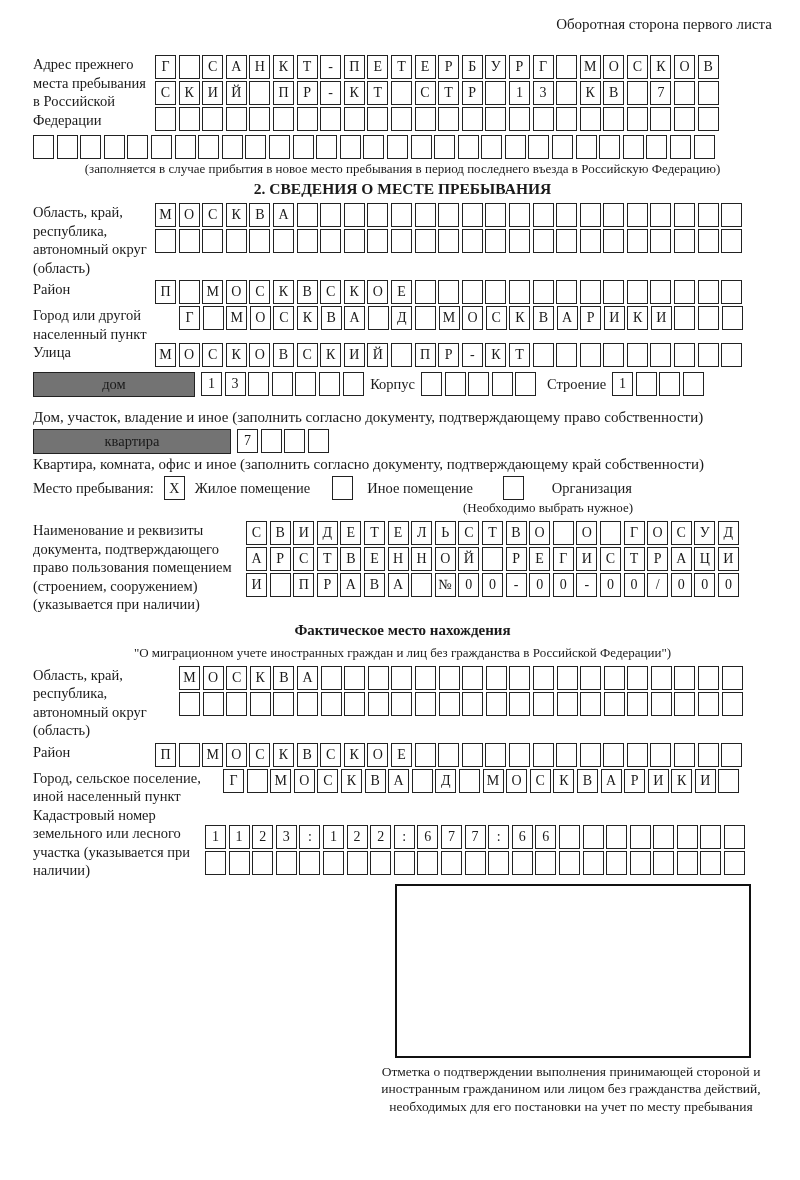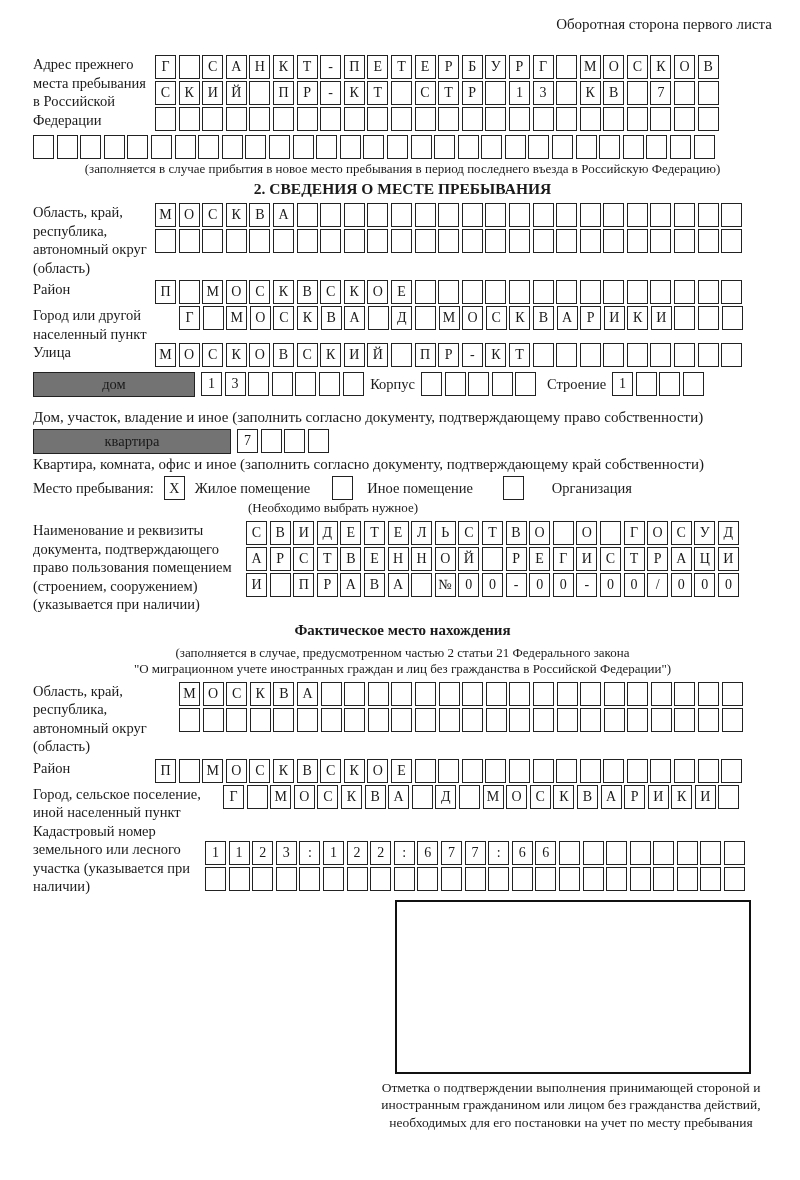--- a/index.html
+++ b/index.html
@@ -357,21 +357,21 @@
 
   <div class="flexrow">
     <div class="optlabel">Место пребывания:</div>
     <div class="chk" style="margin-left:10px;">X</div>
     <div class="optlabel" style="margin-left:10px;">Жилое помещение</div>
     <div class="chk" style="margin-left:22px;"></div>
     <div class="optlabel" style="margin-left:14px;">Иное помещение</div>
     <div class="chk" style="margin-left:30px;"></div>
     <div class="optlabel" style="margin-left:28px;">Организация</div>
   </div>
-  <div class="note" style="width:600px;">(Необходимо выбрать нужное)</div>
+  <div class="note" style="width:600px;text-align:right;">(Необходимо выбрать нужное)</div>
 
   <div class="flexrow mt5">
     <div class="label lbl-col-215">Наименование и реквизиты документа, подтверждающего право пользования помещением (строением, сооружением) (указывается при наличии)</div>
     <div>
       <div class="cellrow">
           <span class="cell">С</span>
           <span class="cell">В</span>
           <span class="cell">И</span>
           <span class="cell">Д</span>
           <span class="cell">Е</span>
@@ -435,21 +435,20 @@
           <span class="cell">0</span>
           <span class="cell">/</span>
           <span class="cell">0</span>
           <span class="cell">0</span>
           <span class="cell">0</span>
         </div>
     </div>
   </div>
 
   <div class="fact-title">Фактическое место нахождения</div>
-  <div class="note">(заполняется в случае, предусмотренном частью 2 статьи 21 Федерального закона</div>
   <div class="note">"О миграционном учете иностранных граждан и лиц без гражданства в Российской Федерации")</div>
 
   <div class="flexrow mt5">
     <div class="label lbl-col-145">Область, край, республика, автономный округ (область)</div>
     <div>
       <div class="cellrow">
           <span class="cell">М</span>
           <span class="cell">О</span>
           <span class="cell">С</span>
           <span class="cell">К</span>

